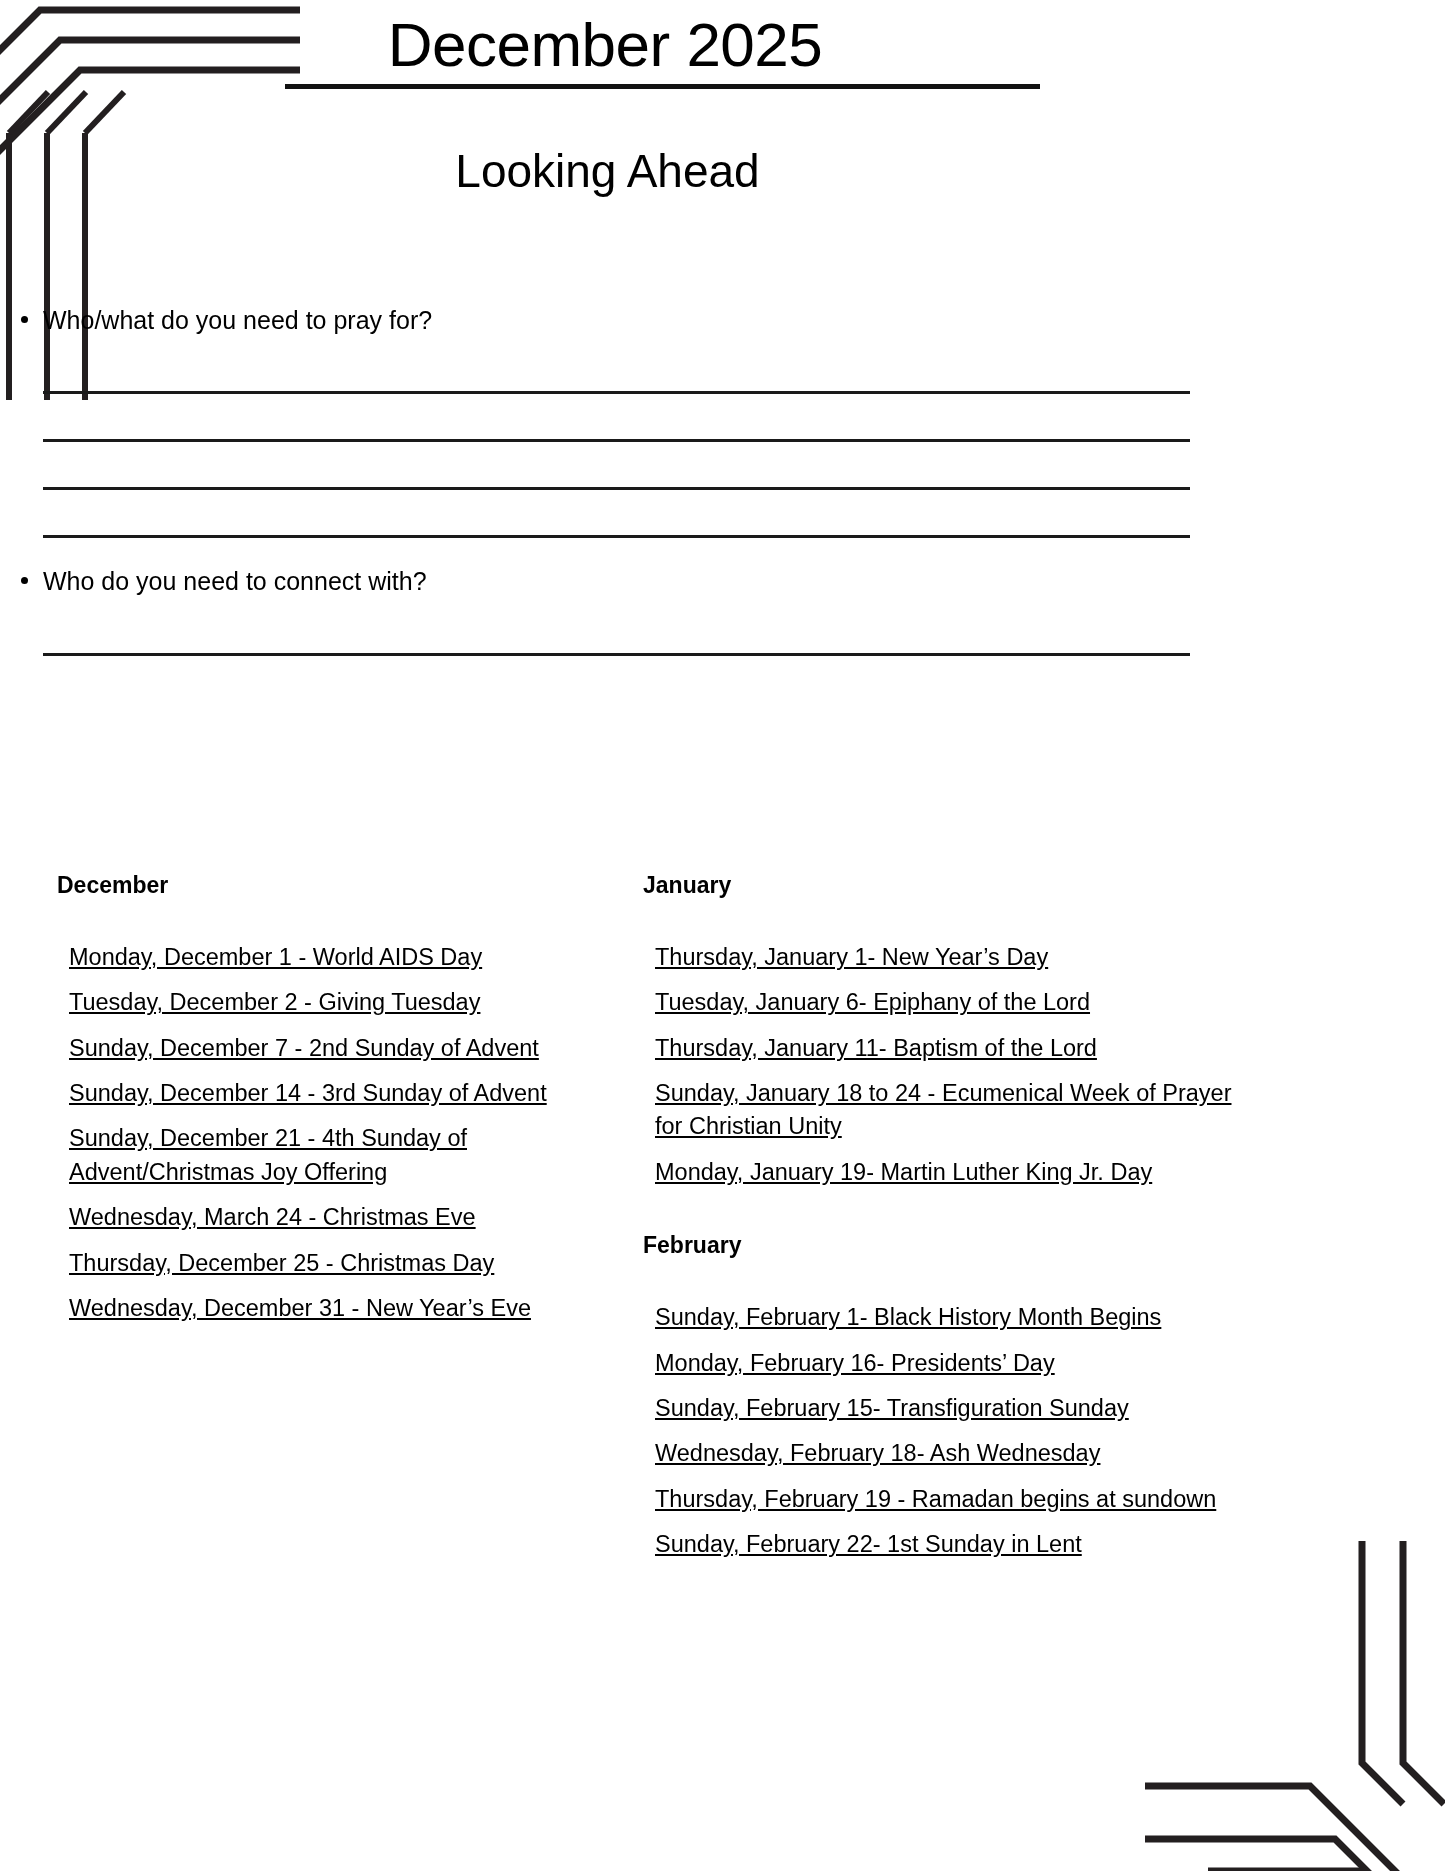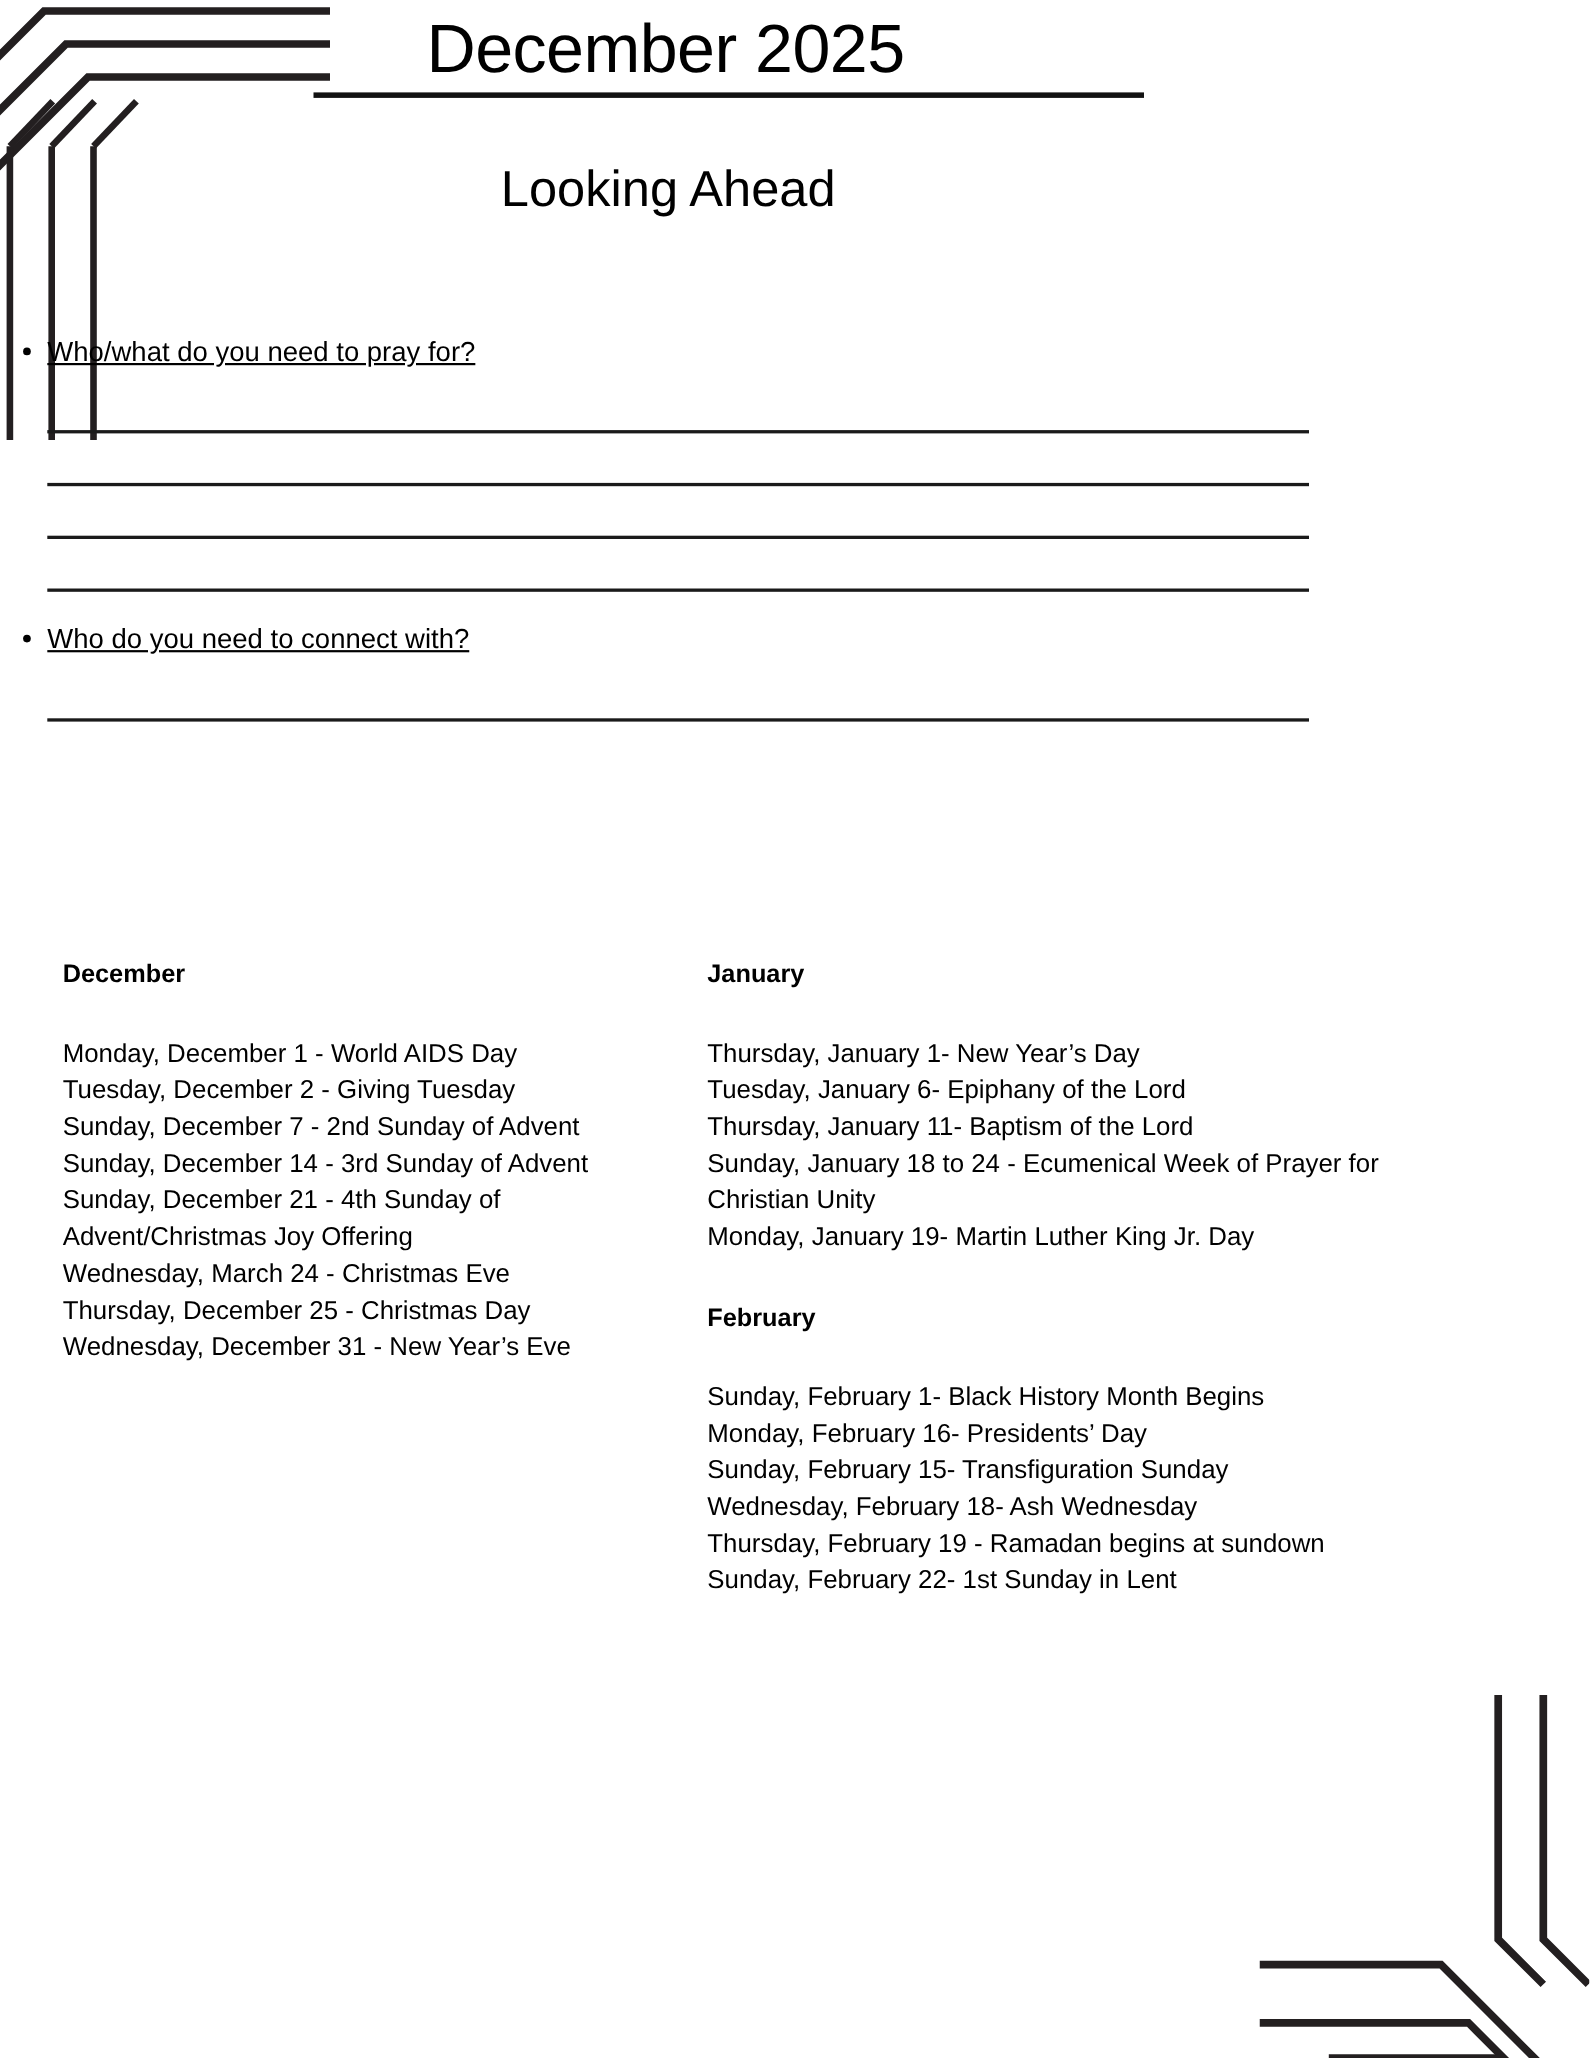--- a/index.html
+++ b/index.html
@@ -62,21 +62,20 @@
     font-weight: 500;
     line-height: 1;
   }
 
   
   .prompts {
     position: absolute;
     left: 0;
     top: 305px;
     width: 1244px;
-    text-decoration: underline;
   }
   .prompt-item {
     position: relative;
     padding-left: 43px;
     font-size: 25px;
     line-height: 1.25;
     margin: 0 0 10px 0;
   }
   .prompt-bullet {
     position: absolute;
@@ -115,21 +114,22 @@
     margin: 0 0 44px 0;
     line-height: 1;
   }
   .month-heading.second { margin-top: 45px; }
   .event-list {
     list-style: none;
     margin: 0;
     padding: 0;
   }
   .event-list li {
-    margin: 0;
+    margin: 12px;
+    text-decoration: underline;
   }
 </style>
 </head>
 <body>
 
 <svg class="corner-deco corner-tl" width="300" height="400" viewBox="0 0 300 400" aria-hidden="true">
   <g fill="none" stroke="#231f20" stroke-width="7">
     <path d="M -60 110 L 40 10 L 300 10"></path>
     <path d="M -60 160 L 60 40 L 300 40"></path>
     <path d="M -60 210 L 80 70 L 300 70"></path>

